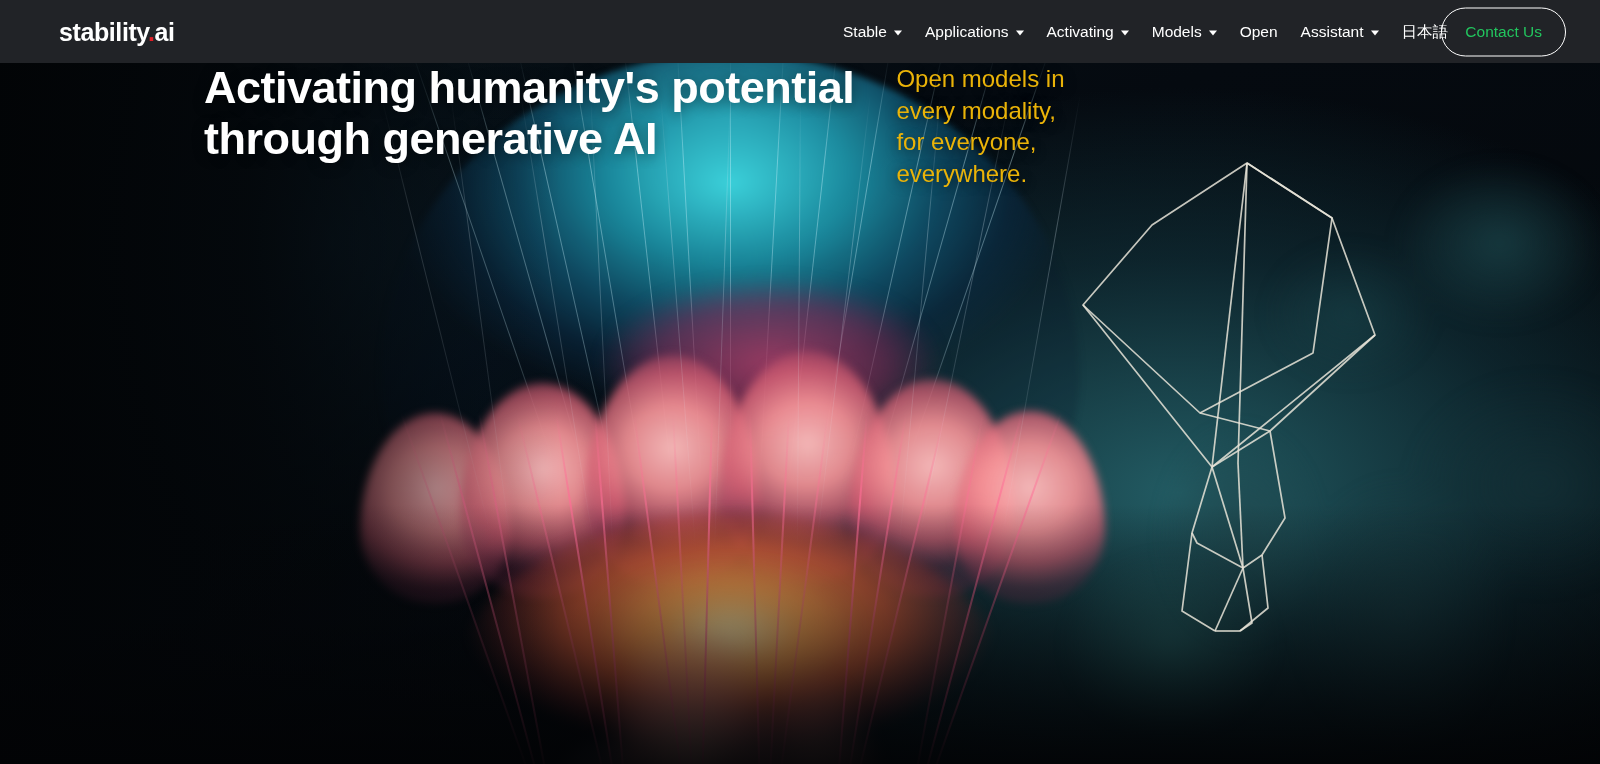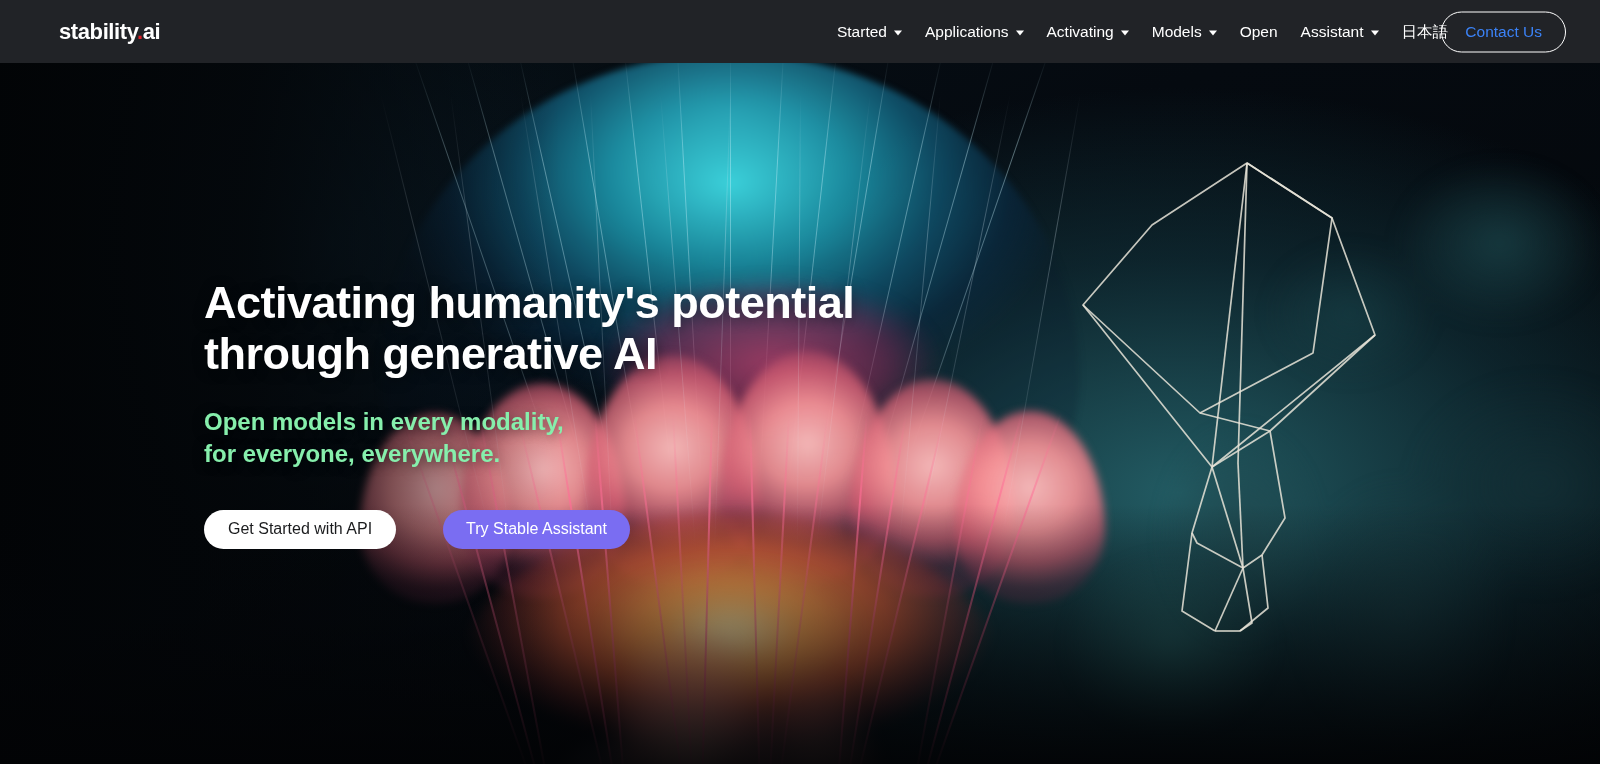--- a/index.html
+++ b/index.html
@@ -14,21 +14,21 @@
   .header{
     position:absolute; top:0; left:0;
     width:1600px; height:63px;
     background:#212327;
     display:flex; align-items:center;
     z-index:40;
   }
   .logo{
     position:absolute; left:59px; top:50%;
     transform:translateY(-50%);
-    font-size:22px; font-weight:700;
+    font-size:25px; font-weight:700;
     letter-spacing:-0.4px;
     color:#ffffff; white-space:nowrap;
   }
   .logo .dot{ color:#e01e26; }
 
   .nav{
     position:absolute; right:152px; top:50%;
     transform:translateY(-50%);
     display:flex; align-items:center; gap:23px;
     white-space:nowrap;
@@ -44,24 +44,24 @@
     border-right:4.5px solid transparent;
     border-top:5px solid #ffffff;
     display:inline-block;
     position:relative; top:1px;
   }
   .nav-jp{ font-size:15.5px; color:#fff; cursor:pointer; }
 
   .contact-btn{
     position:absolute; right:34px; top:50%;
     transform:translateY(-50%);
-    height:41px; padding:0 23px;
+    height:49px; padding:0 23px;
     display:flex; align-items:center; justify-content:center;
     border:1.6px solid #ffffff; border-radius:999px;
-    color:#3b82f6; font-size:15.5px;
+    color:#22c55e; font-size:15.5px;
     background:transparent; cursor:pointer;
     white-space:nowrap;
   }
 
   
   .hero{
     position:absolute; top:63px; left:0;
     width:1600px; height:701px;
     overflow:hidden;
     background:#05080c;
@@ -199,33 +199,33 @@
     transform-origin:top center;
   }
 
   
   .gem{ position:absolute; left:0; top:0; width:1600px; height:701px; pointer-events:none; }
 
   
   .hero-content{
     position:absolute; left:204px; top:0;
     width:900px; height:701px;
-    display:flex; flex-direction:column; justify-content:center;
+    display:flex; flex-direction:row; 
     z-index:20;
   }
   .headline{
     font-size:45px; font-weight:700; line-height:1.13;
     color:#ffffff; letter-spacing:-0.5px;
     max-width:760px;
     margin-bottom:26px;
     text-shadow:0 2px 14px rgba(0,0,0,0.45);
   }
   .subhead{
-    font-size:24px; font-weight:700; line-height:1.32;
-    color:#86efac;
+    font-size:24px; font-weight:400; line-height:1.32;
+    color:#eab308;
     margin-bottom:40px;
     text-shadow:0 2px 12px rgba(0,0,0,0.5);
   }
   .cta-row{ display:flex; align-items:center; gap:47px; }
   .btn{
     height:39px; display:inline-flex; align-items:center; justify-content:center;
     border-radius:999px; font-size:16px; cursor:pointer;
     white-space:nowrap; border:none;
   }
   .btn-white{ background:#ffffff; color:#1b1c1e; padding:0 24px; }
@@ -235,21 +235,21 @@
 <body>
 
 <div class="header">
 
   <div class="logo">
     <span>stability</span><span class="dot">.</span><span>ai</span>
   </div>
 
   <nav class="nav">
     <div class="nav-item">
-      <span>Started</span>
+      <span>Stable</span>
       <span class="caret"></span>
     </div>
     <div class="nav-item">
       <span>Applications</span>
       <span class="caret"></span>
     </div>
     <div class="nav-item">
       <span>Activating</span>
       <span class="caret"></span>
     </div>
@@ -365,18 +365,14 @@
       <path d="M1215,568 L1240,568"></path>
     </g>
   </svg>
 
   <div class="hero-content">
     <h1 class="headline">Activating humanity's potential through generative AI</h1>
     <div class="subhead">
       <div>Open models in every modality,</div>
       <div>for everyone, everywhere.</div>
     </div>
-    <div class="cta-row">
-      <button class="btn btn-white">Get Started with API</button>
-      <button class="btn btn-purple">Try Stable Assistant</button>
-    </div>
   </div>
 </div>
 
 </body></html>

